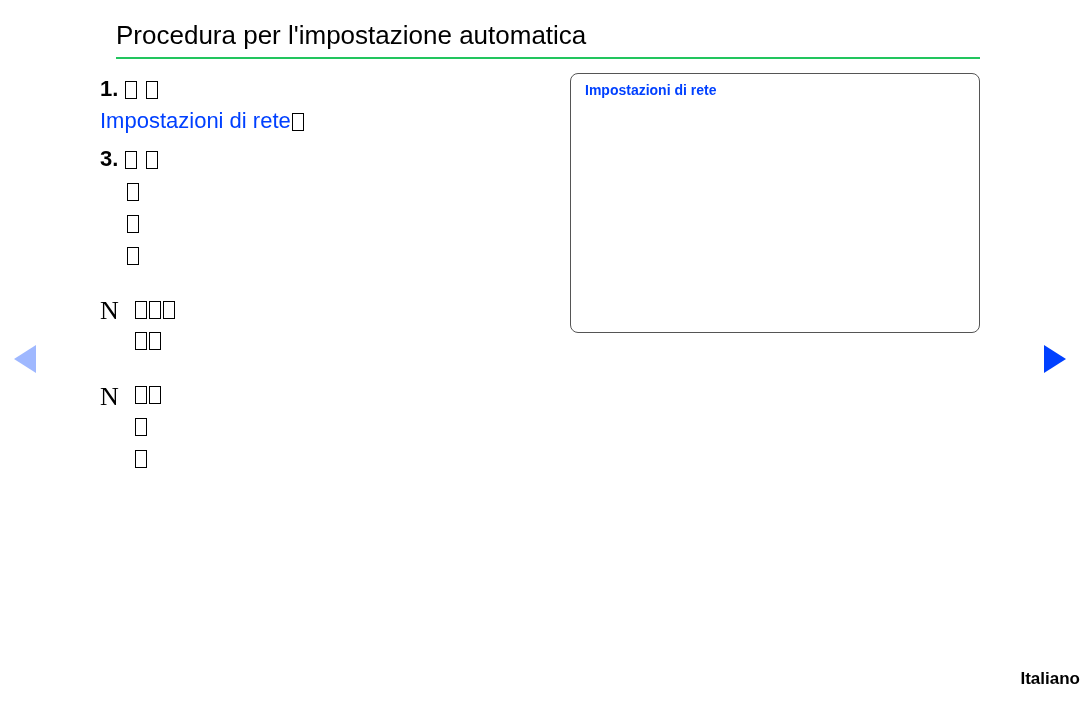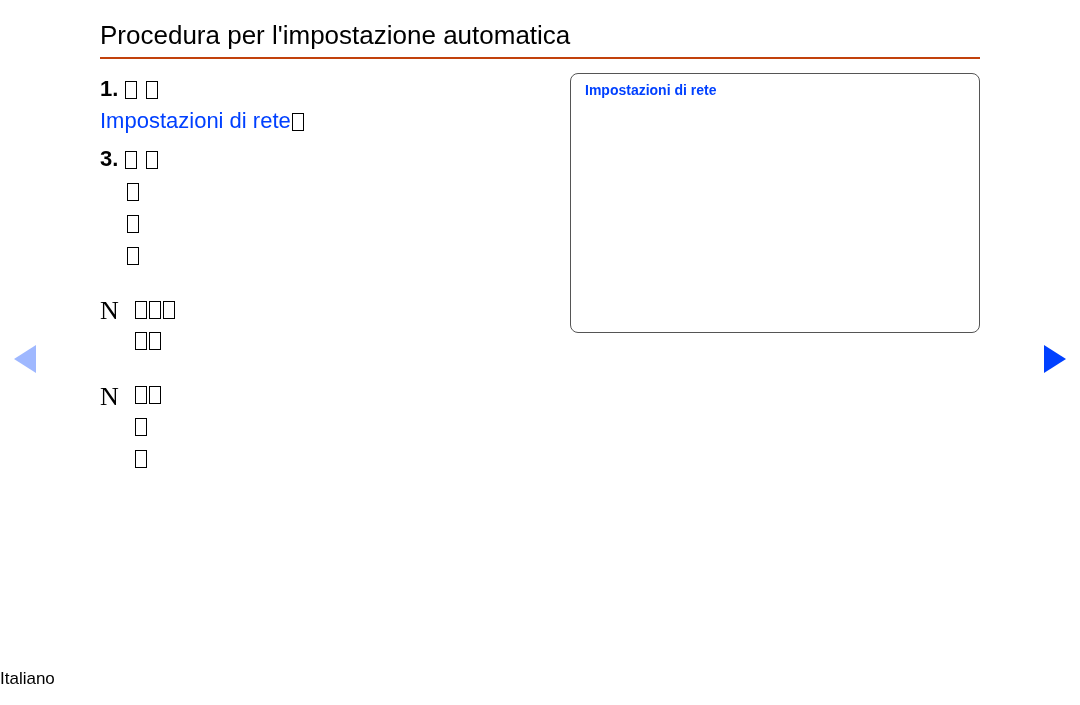--- a/index.html
+++ b/index.html
@@ -15,23 +15,24 @@
     position: relative;
     overflow: hidden;
   }
   .content {
     padding: 20px 100px 0 100px;
   }
   .title {
     font-size: 26px;
     font-weight: 400;
     color: #000000;
-    border-bottom: 2px solid #c2410c;
+    border-bottom: 2px solid #22c55e;
     padding-bottom: 6px;
     margin-bottom: 14px;
+    margin-left: 16px;
   }
   .columns {
     display: flex;
     gap: 30px;
   }
   .left-col {
     flex: 0 0 440px;
   }
   .right-col {
     flex: 1;
@@ -96,23 +97,23 @@
     height: 0;
     border-top: 14px solid transparent;
     border-bottom: 14px solid transparent;
     border-left: 22px solid #0040ff;
     display: inline-block;
   }
   .footer {
     position: absolute;
     bottom: 16px;
     width: 100%;
-    text-align: left;
+    text-align: right;
     font-size: 17px;
-    font-weight: normal;
+    font-weight: bold;
     color: #000000;
   }
   .placeholder-char {
     display: inline-block;
     width: 12px;
     height: 18px;
     border: 1.5px solid #000000;
     vertical-align: middle;
     margin: 0 1px;
   }

